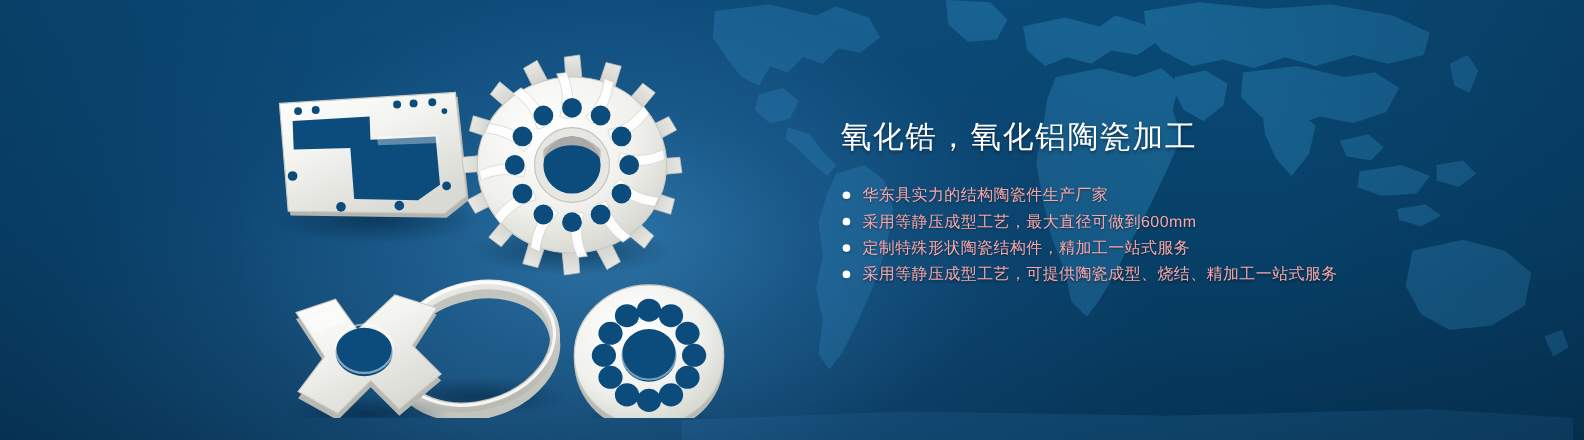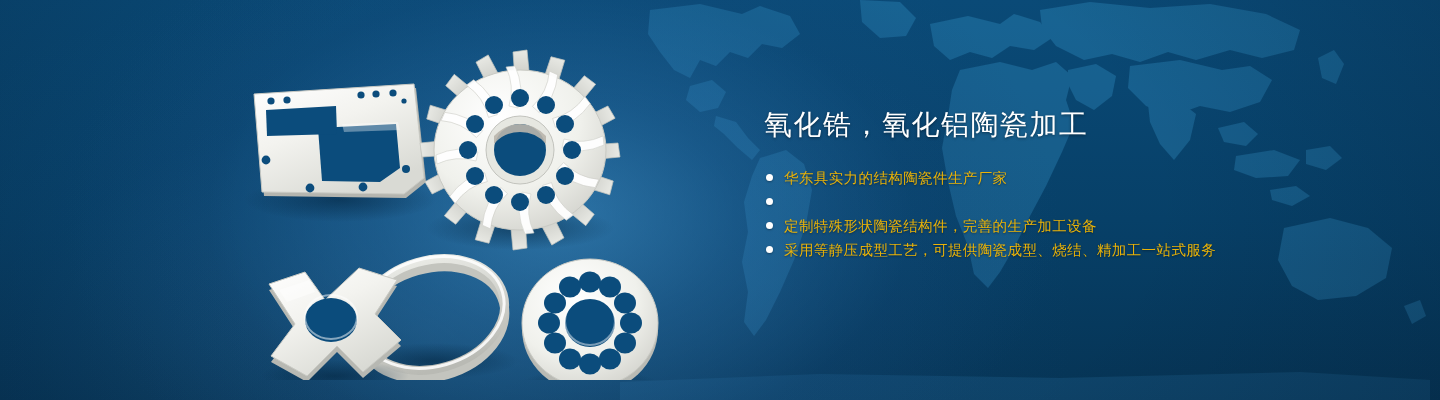--- a/index.html
+++ b/index.html
@@ -88,21 +88,21 @@
     width: 7px;
     height: 7px;
     border-radius: 50%;
     background: #ffffff;
     flex: 0 0 auto;
     margin-right: 11px;
     margin-left: 2px;
     box-shadow: 0 1px 2px rgba(0,0,0,0.3);
   }
   .bullet-text {
-    color: #eab308;
+    color: #fca5a5;
     font-size: 14.5px;
     letter-spacing: 0.4px;
     line-height: 24px;
     white-space: nowrap;
     text-shadow: 0 1px 2px rgba(0,0,0,0.40);
   }
 
   
   .products {
     position: absolute;
@@ -383,24 +383,25 @@
 
   <div class="text-block">
     <div class="title">氧化锆，氧化铝陶瓷加工</div>
     <ul class="bullets">
       <li class="bullet-row">
         <span class="bullet-dot"></span>
         <span class="bullet-text">华东具实力的结构陶瓷件生产厂家</span>
       </li>
       <li class="bullet-row">
         <span class="bullet-dot"></span>
+        <span class="bullet-text">采用等静压成型工艺，最大直径可做到600mm</span>
       </li>
       <li class="bullet-row">
         <span class="bullet-dot"></span>
-        <span class="bullet-text">定制特殊形状陶瓷结构件，完善的生产加工设备</span>
+        <span class="bullet-text">定制特殊形状陶瓷结构件，精加工一站式服务</span>
       </li>
       <li class="bullet-row">
         <span class="bullet-dot"></span>
         <span class="bullet-text">采用等静压成型工艺，可提供陶瓷成型、烧结、精加工一站式服务</span>
       </li>
     </ul>
   </div>
 
 </div>
 

